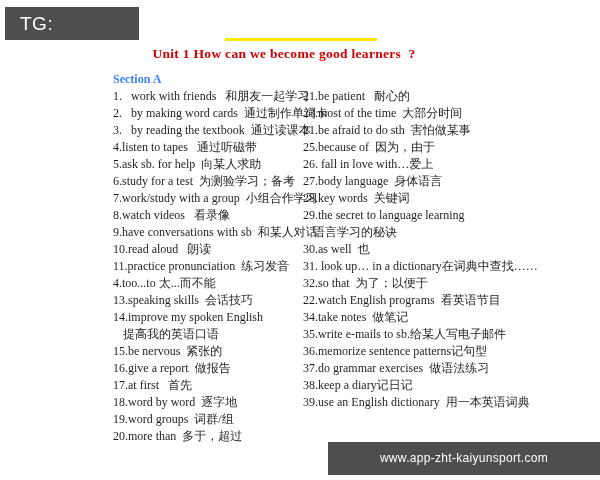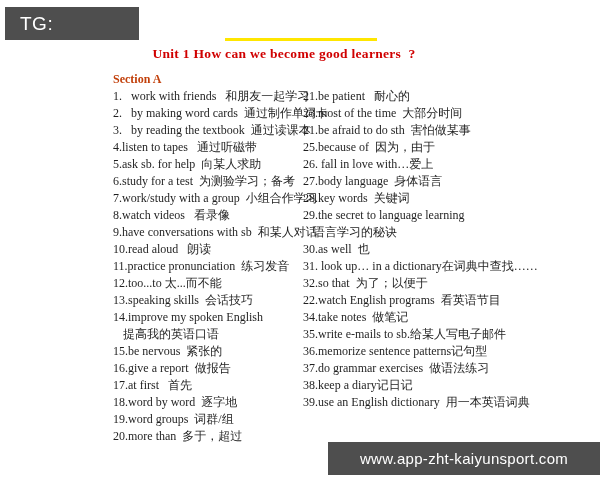--- a/index.html
+++ b/index.html
@@ -46,21 +46,21 @@
     display: flex;
   }
   .col {
     display: block;
   }
   .col-left  { width: 190px; }
   .col-right { width: 270px; padding-top: 17px; }
   .section-heading {
     font-size: 12px;
     font-weight: bold;
-    color: #c2410c;
+    color: #3b82f6;
     line-height: 17px;
     white-space: pre;
   }
   .vocab-line {
     font-size: 12px;
     line-height: 17px;
     white-space: pre;
     color: #1f1f1f;
   }
   .vocab-line.indent { padding-left: 10px; }
@@ -82,21 +82,21 @@
   }
   .url-badge {
     position: absolute;
     right: 0;
     top: 442px;
     width: 272px;
     height: 33px;
     background: #4e4e4e;
     color: #ffffff;
     font-family: "Liberation Sans", "DejaVu Sans", sans-serif;
-    font-size: 15px;
+    font-size: 12px;
     line-height: 33px;
     text-align: center;
     letter-spacing: 0.3px;
   }
 </style>
 </head>
 <body>
 
 <div class="viewport">
 
@@ -112,21 +112,21 @@
           <div class="vocab-line">2.   by making word cards  通过制作单词卡</div>
           <div class="vocab-line">3.   by reading the textbook  通过读课本</div>
           <div class="vocab-line">4.listen to tapes   通过听磁带</div>
           <div class="vocab-line">5.ask sb. for help  向某人求助</div>
           <div class="vocab-line">6.study for a test  为测验学习；备考</div>
           <div class="vocab-line">7.work/study with a group  小组合作学习</div>
           <div class="vocab-line">8.watch videos   看录像</div>
           <div class="vocab-line">9.have conversations with sb  和某人对话</div>
           <div class="vocab-line">10.read aloud   朗读</div>
           <div class="vocab-line">11.practice pronunciation  练习发音</div>
-          <div class="vocab-line">12.too...to 太...而不能</div>
+          <div class="vocab-line">4.too...to 太...而不能</div>
           <div class="vocab-line">13.speaking skills  会话技巧</div>
           <div class="vocab-line">14.improve my spoken English</div>
           <div class="vocab-line indent">提高我的英语口语</div>
           <div class="vocab-line">15.be nervous  紧张的</div>
           <div class="vocab-line">16.give a report  做报告</div>
           <div class="vocab-line">17.at first   首先</div>
           <div class="vocab-line">18.word by word  逐字地</div>
           <div class="vocab-line">19.word groups  词群/组</div>
           <div class="vocab-line">20.more than  多于，超过</div>
         </div>

